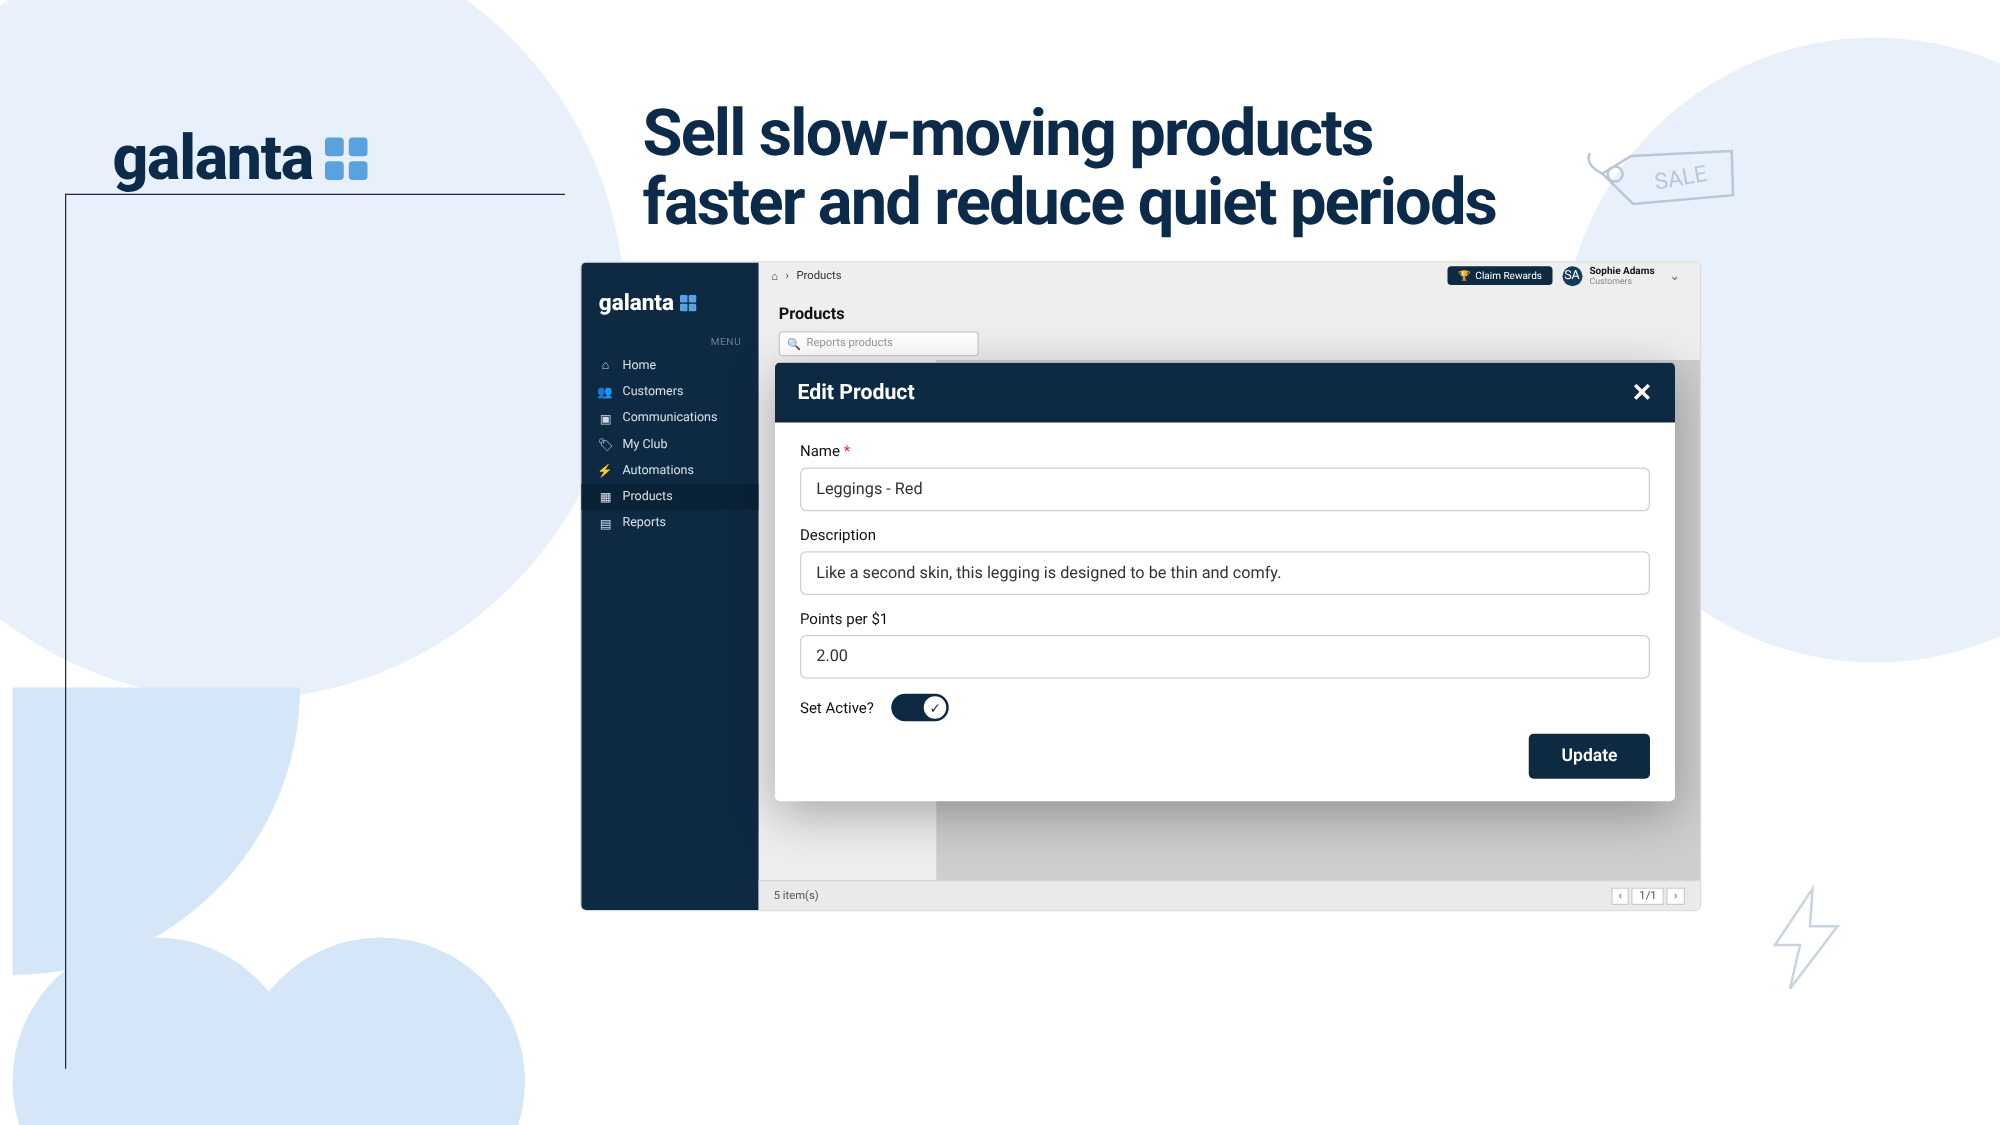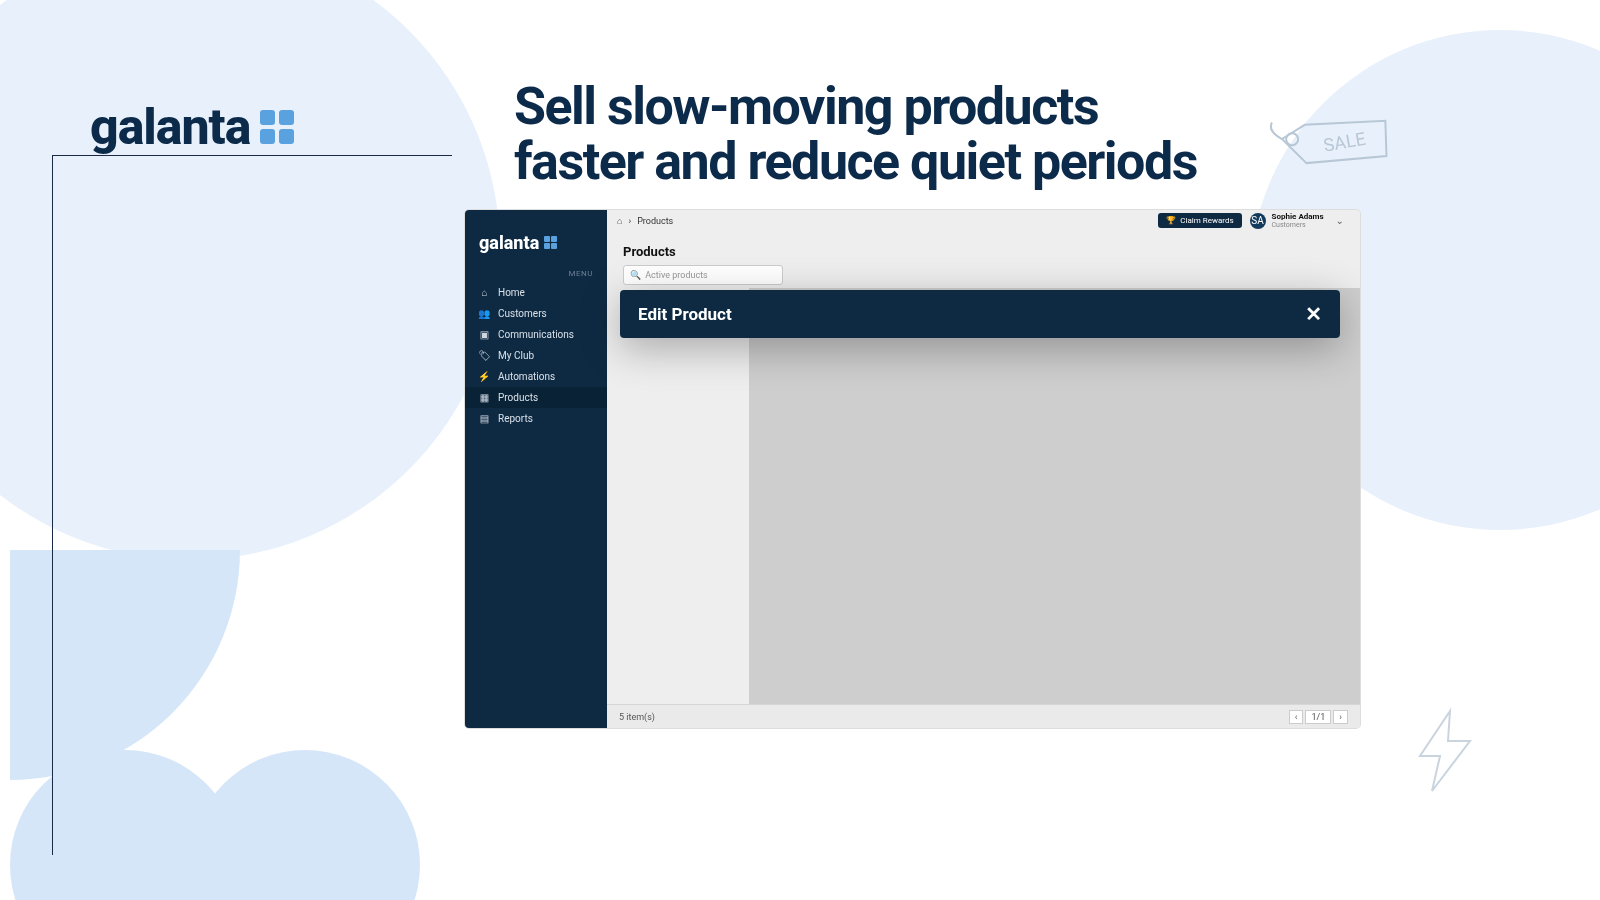--- a/index.html
+++ b/index.html
@@ -164,36 +164,59 @@
             <div class="role">Customers</div>
           </span>
           <span class="chev">⌄</span>
         </div>
       </div>
     </div>
     <div class="content">
       <h3>Products</h3>
       <div class="search-box">
         <span>🔍</span>
-        <span>Active products</span>
+        <span>Reports products</span>
       </div>
     </div>
 
     <div class="scrim"></div>
   </div>
 
   <div class="footer-bar">
     <span>5 item(s)</span>
     <div class="pager">
       <button>‹</button>
       <span>1/1</span>
       <button>›</button>
     </div>
   </div>
 
   <div class="modal">
     <div class="modal-hd">
       <h2>Edit Product</h2>
       <span class="modal-close">✕</span>
     </div>
+    <div class="modal-bd">
+      <label class="fld-label">
+        <span>Name</span> <span class="req">*</span>
+      </label>
+      <input class="fld-input" value="Leggings - Red" style="">
+
+      <label class="fld-label">Description</label>
+      <input class="fld-input" value="Like a second skin, this legging is designed to be thin and comfy." style="">
+
+      <label class="fld-label">Points per $1</label>
+      <input class="fld-input" value="2.00" style="">
+
+      <div class="toggle-row">
+        <label class="fld-label" style="margin:0">Set Active?</label>
+        <div class="toggle">
+          <div class="knob">✓</div>
+        </div>
+      </div>
+
+      <div class="modal-actions">
+        <button class="btn-primary">Update</button>
+      </div>
+    </div>
   </div>
 
 </div>
 
 </body></html>

